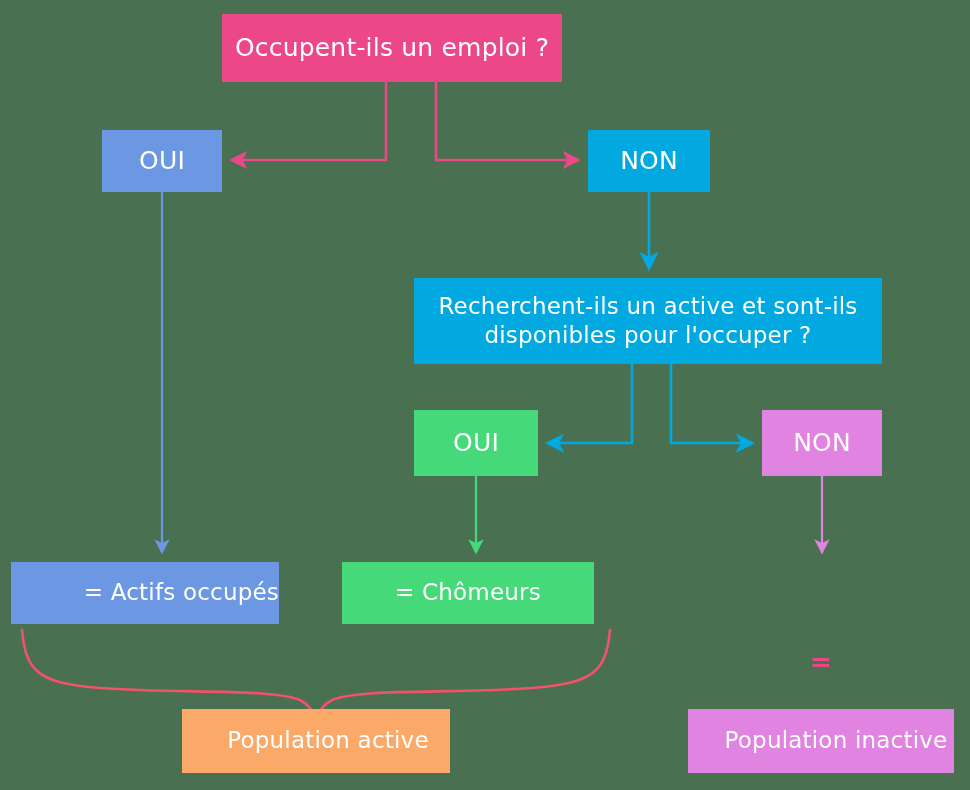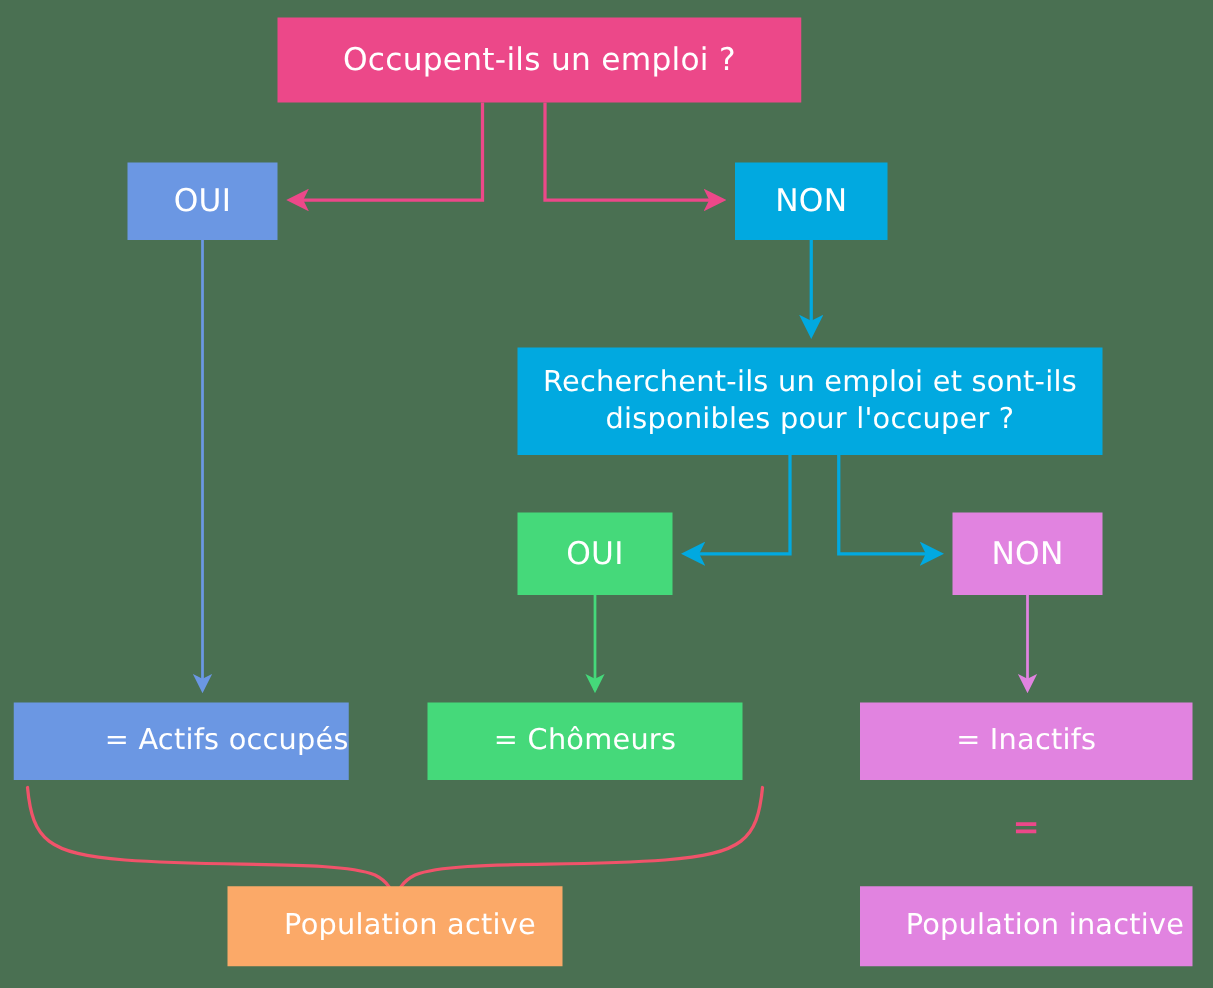--- a/index.html
+++ b/index.html
@@ -32,21 +32,21 @@
     align-items: center;
     justify-content: center;
     text-align: center;
     color: #ffffff;
     box-sizing: border-box;
     line-height: 1.28;
     letter-spacing: 0.2px;
     font-weight: 400;
   }
   
-  #node-q1      { left: 222px; top: 14px;  width: 419px; height: 68px;  font-size: 25px; }
+  #node-q1      { left: 222px; top: 14px;  width: 340px; height: 68px;  font-size: 25px; }
   #node-oui1    { left: 102px; top: 130px; width: 120px; height: 62px;  font-size: 25px; }
   #node-non1    { left: 588px; top: 130px; width: 122px; height: 62px;  font-size: 25px; }
   #node-q2      { left: 414px; top: 278px; width: 468px; height: 86px;  font-size: 23px; padding: 0 14px; }
   #node-oui2    { left: 414px; top: 410px; width: 124px; height: 66px;  font-size: 25px; }
   #node-non2    { left: 762px; top: 410px; width: 120px; height: 66px;  font-size: 25px; }
   #node-actifs  { left: 11px;  top: 562px; width: 268px; height: 62px;  font-size: 23px; justify-content: flex-end; }
   #node-chomeurs{ left: 342px; top: 562px; width: 252px; height: 62px;  font-size: 23px; }
   #node-inactifs{ left: 688px; top: 562px; width: 266px; height: 62px;  font-size: 23px; }
   #node-popact  { left: 182px; top: 709px; width: 268px; height: 64px;  font-size: 23px; }
   #node-popinact{ left: 688px; top: 709px; width: 266px; height: 64px;  font-size: 23px; padding-left: 30px; }
@@ -120,42 +120,39 @@
 
   <div class="node" id="node-oui1" style="background: rgb(107, 151, 227);">
     <span>OUI</span>
   </div>
 
   <div class="node" id="node-non1" style="background: rgb(1, 169, 224);">
     <span>NON</span>
   </div>
 
   <div class="node" id="node-q2" style="background: rgb(1, 169, 224);">
-    <span>Recherchent-ils un emploi et sont-ils disponibles pour l'occuper ?</span>
+    <span>Recherchent-ils un active et sont-ils disponibles pour l'occuper ?</span>
   </div>
 
   <div class="node" id="node-oui2" style="background: rgb(69, 217, 122);">
     <span>OUI</span>
   </div>
 
   <div class="node" id="node-non2" style="background: rgb(225, 131, 224);">
     <span>NON</span>
   </div>
 
   <div class="node" id="node-actifs" style="background: rgb(107, 151, 227);">
     <span>= Actifs occupés</span>
   </div>
 
   <div class="node" id="node-chomeurs" style="background: rgb(69, 217, 122);">
     <span>= Chômeurs</span>
   </div>
 
-  <div class="node" id="node-inactifs" style="background: rgb(225, 131, 224);">
-    <span>= Inactifs</span>
-  </div>
 
   <div id="equals-sign">
     <span>=</span>
   </div>
 
   <div class="node" id="node-popact" style="background: rgb(251, 169, 104); padding-left: 24px;">
     <span>Population active</span>
   </div>
 
   <div class="node" id="node-popinact" style="background: rgb(225, 131, 224);">

